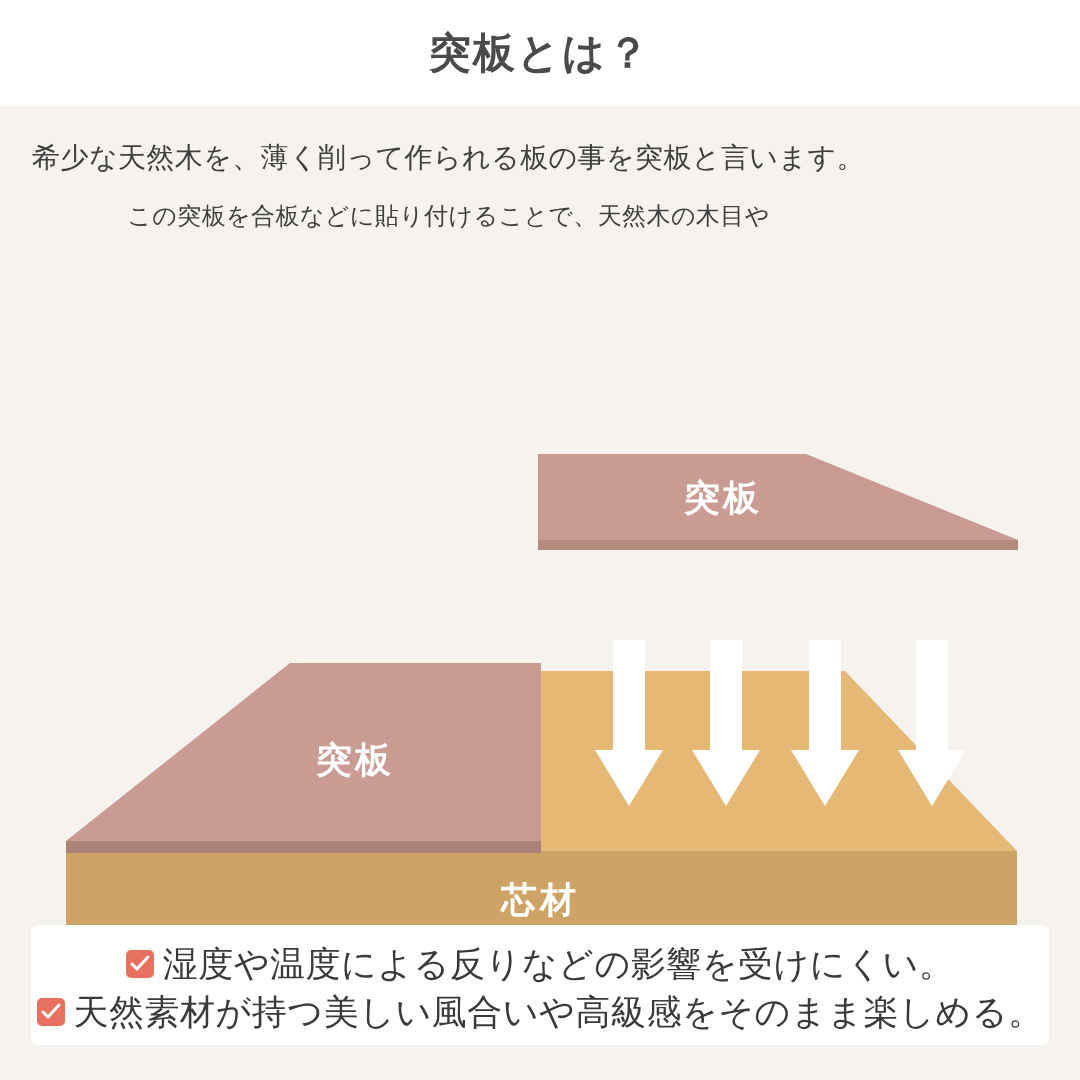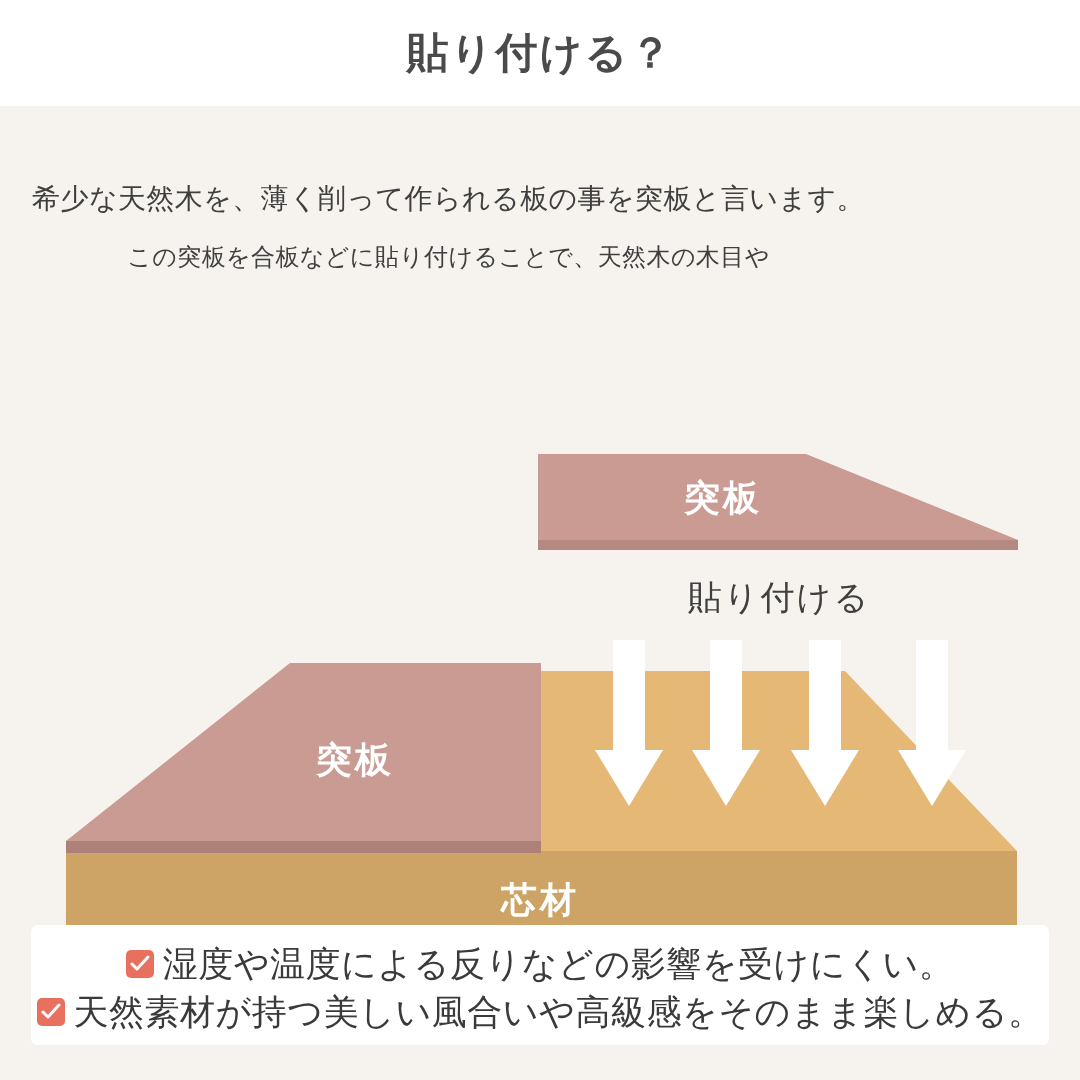--- a/index.html
+++ b/index.html
@@ -49,21 +49,20 @@
     background: #f6f3ee;
   }
 
   
   #intro {
     position: absolute;
     left: 0; top: 30px;
     width: 897px;
     text-align: center;
     color: #3f3f3f;
-    margin-top: 41px;
   }
   .intro-line-1 {
     font-size: 28px;
     line-height: 1.55;
     font-weight: 500;
     letter-spacing: 0.4px;
   }
   .intro-block-2 {
     margin-top: 18px;
     font-size: 24px;
@@ -145,21 +144,21 @@
     letter-spacing: 0.5px;
     white-space: nowrap;
   }
 </style>
 </head>
 <body>
 
 <div id="page">
 
   <div id="header-band">
-    <div id="page-title">貼り付ける？</div>
+    <div id="page-title">突板とは？</div>
   </div>
 
   <div id="body-area">
 
     <div id="intro">
       <div class="intro-line-1">希少な天然木を、薄く削って作られる板の事を突板と言います。</div>
       <div class="intro-block-2">
         <div>この突板を合板などに貼り付けることで、天然木の木目や</div>
       </div>
     </div>
@@ -191,21 +190,20 @@
           <polygon points="916,428 948,428 948,538 966,538 932,594 898,538 916,538" fill="#ffffff"></polygon>
         </g>
 
         <text class="shape-label" x="723" y="298" text-anchor="middle">突板</text>
 
         <text class="shape-label" x="355" y="560" text-anchor="middle">突板</text>
 
         <text class="shape-label" x="540" y="700" text-anchor="middle">芯材</text>
       </svg>
 
-      <div class="paste-label">貼り付ける</div>
     </div>
 
   </div>
 
   <div id="feature-card">
 
     <div class="feature-row">
       <div class="feature-row-inner">
         <span class="check-box">
           <svg width="20" height="18" viewBox="0 0 20 18" xmlns="http://www.w3.org/2000/svg">

